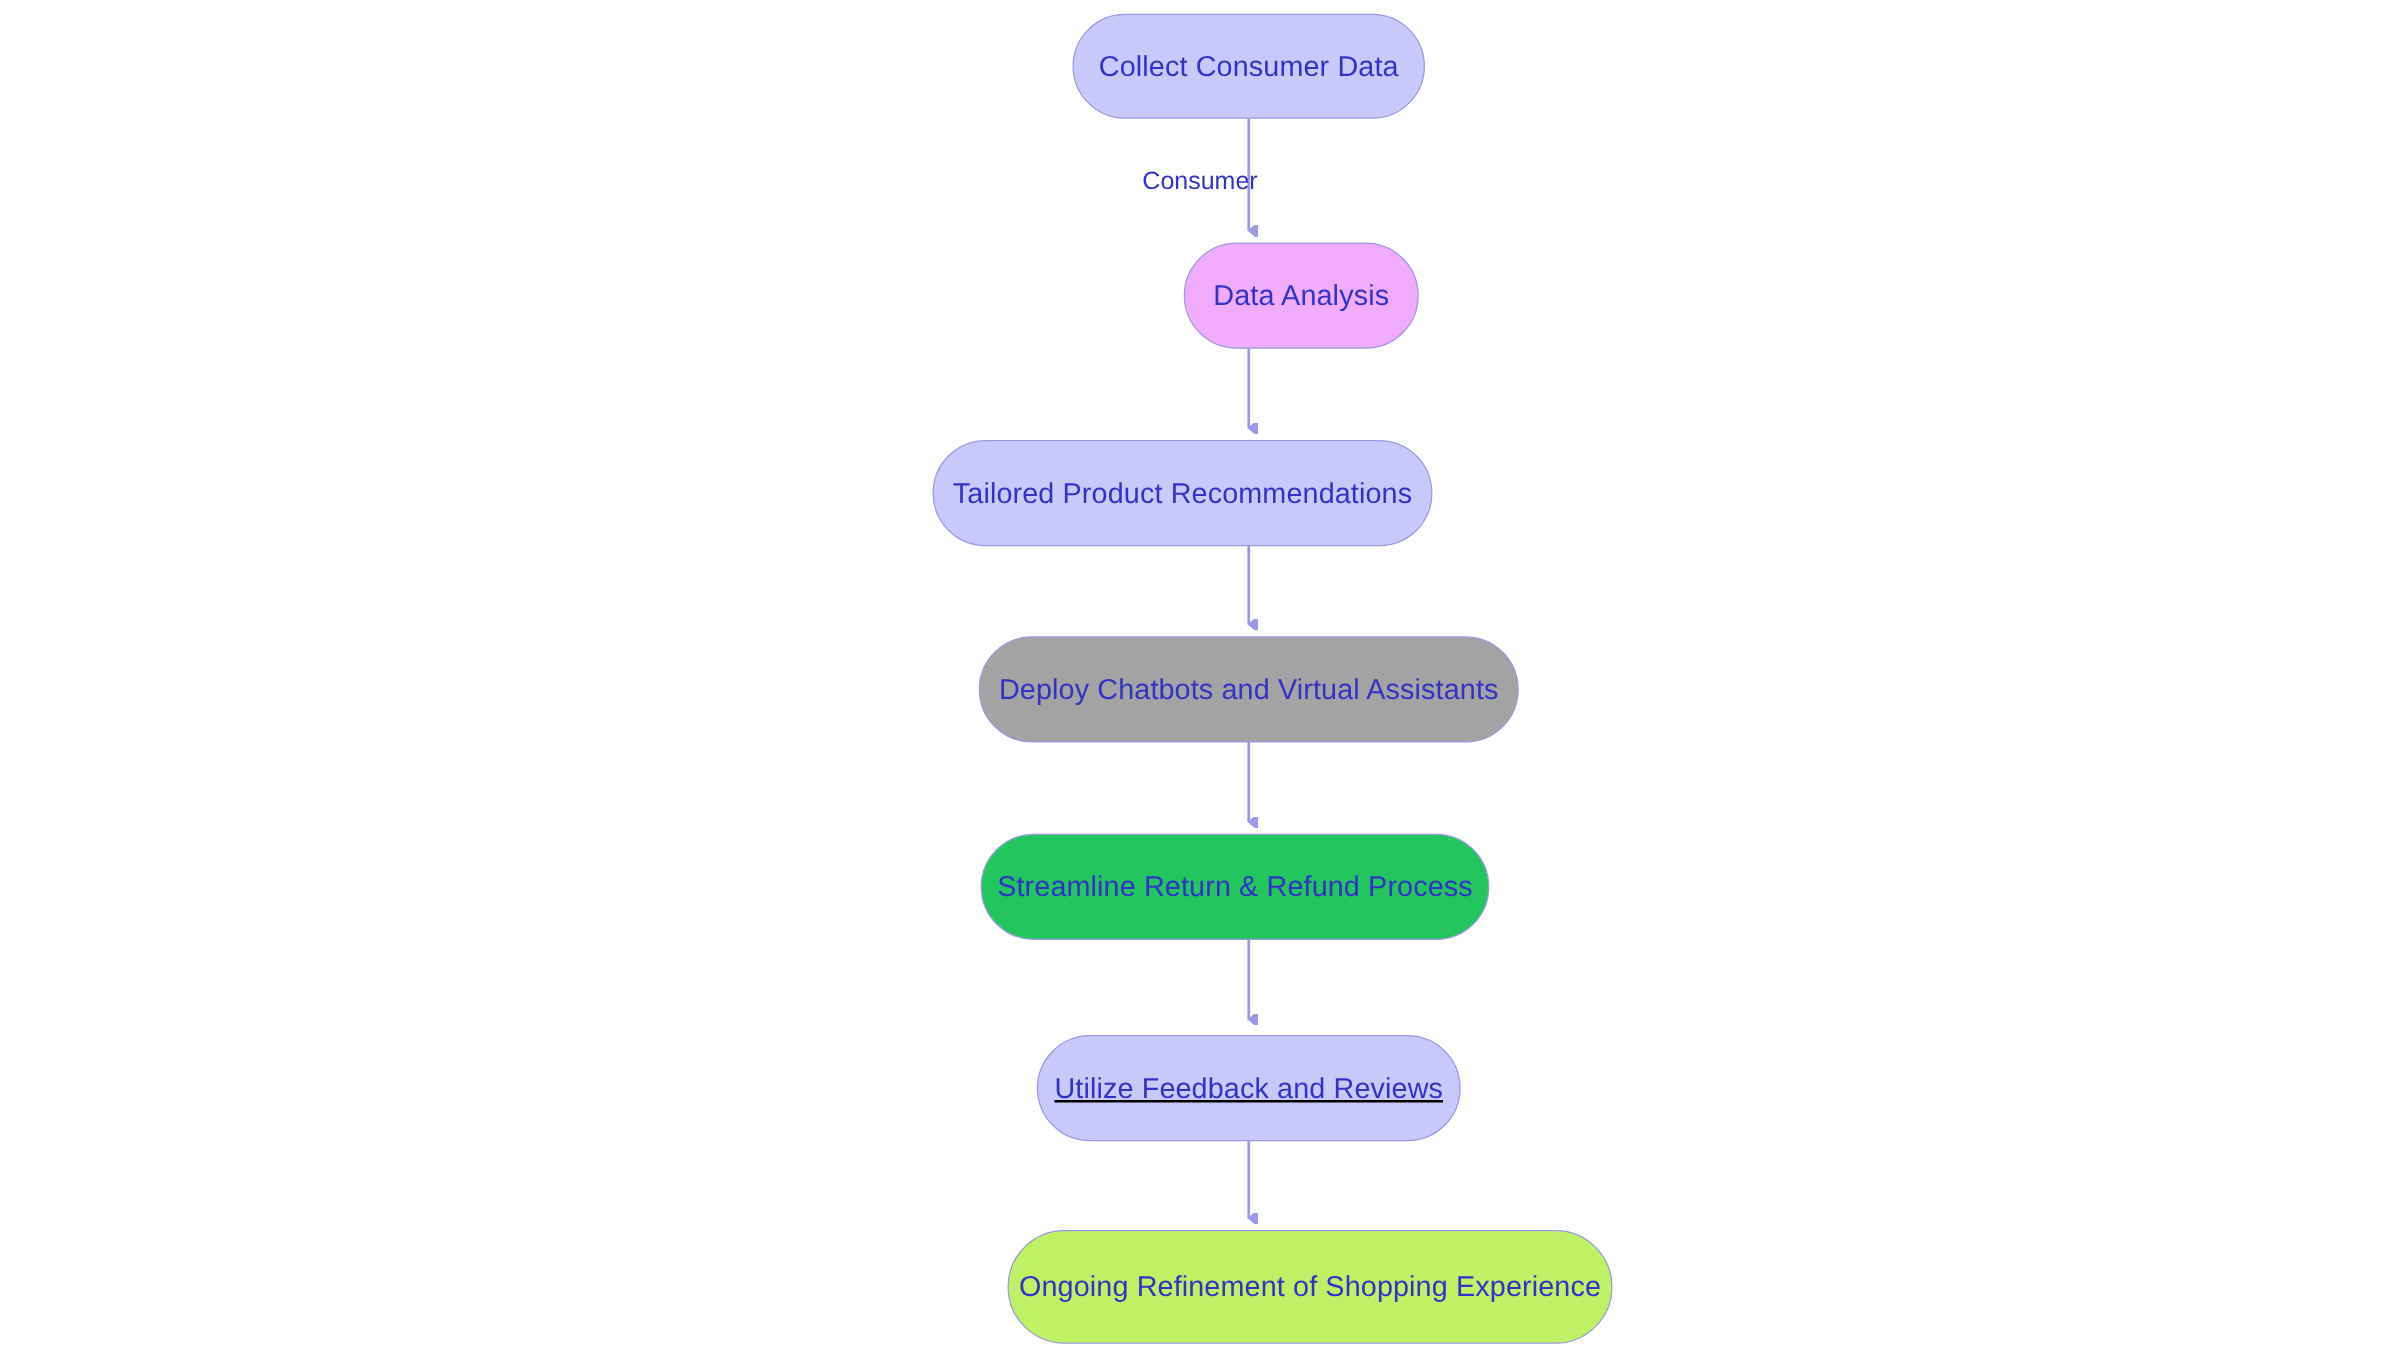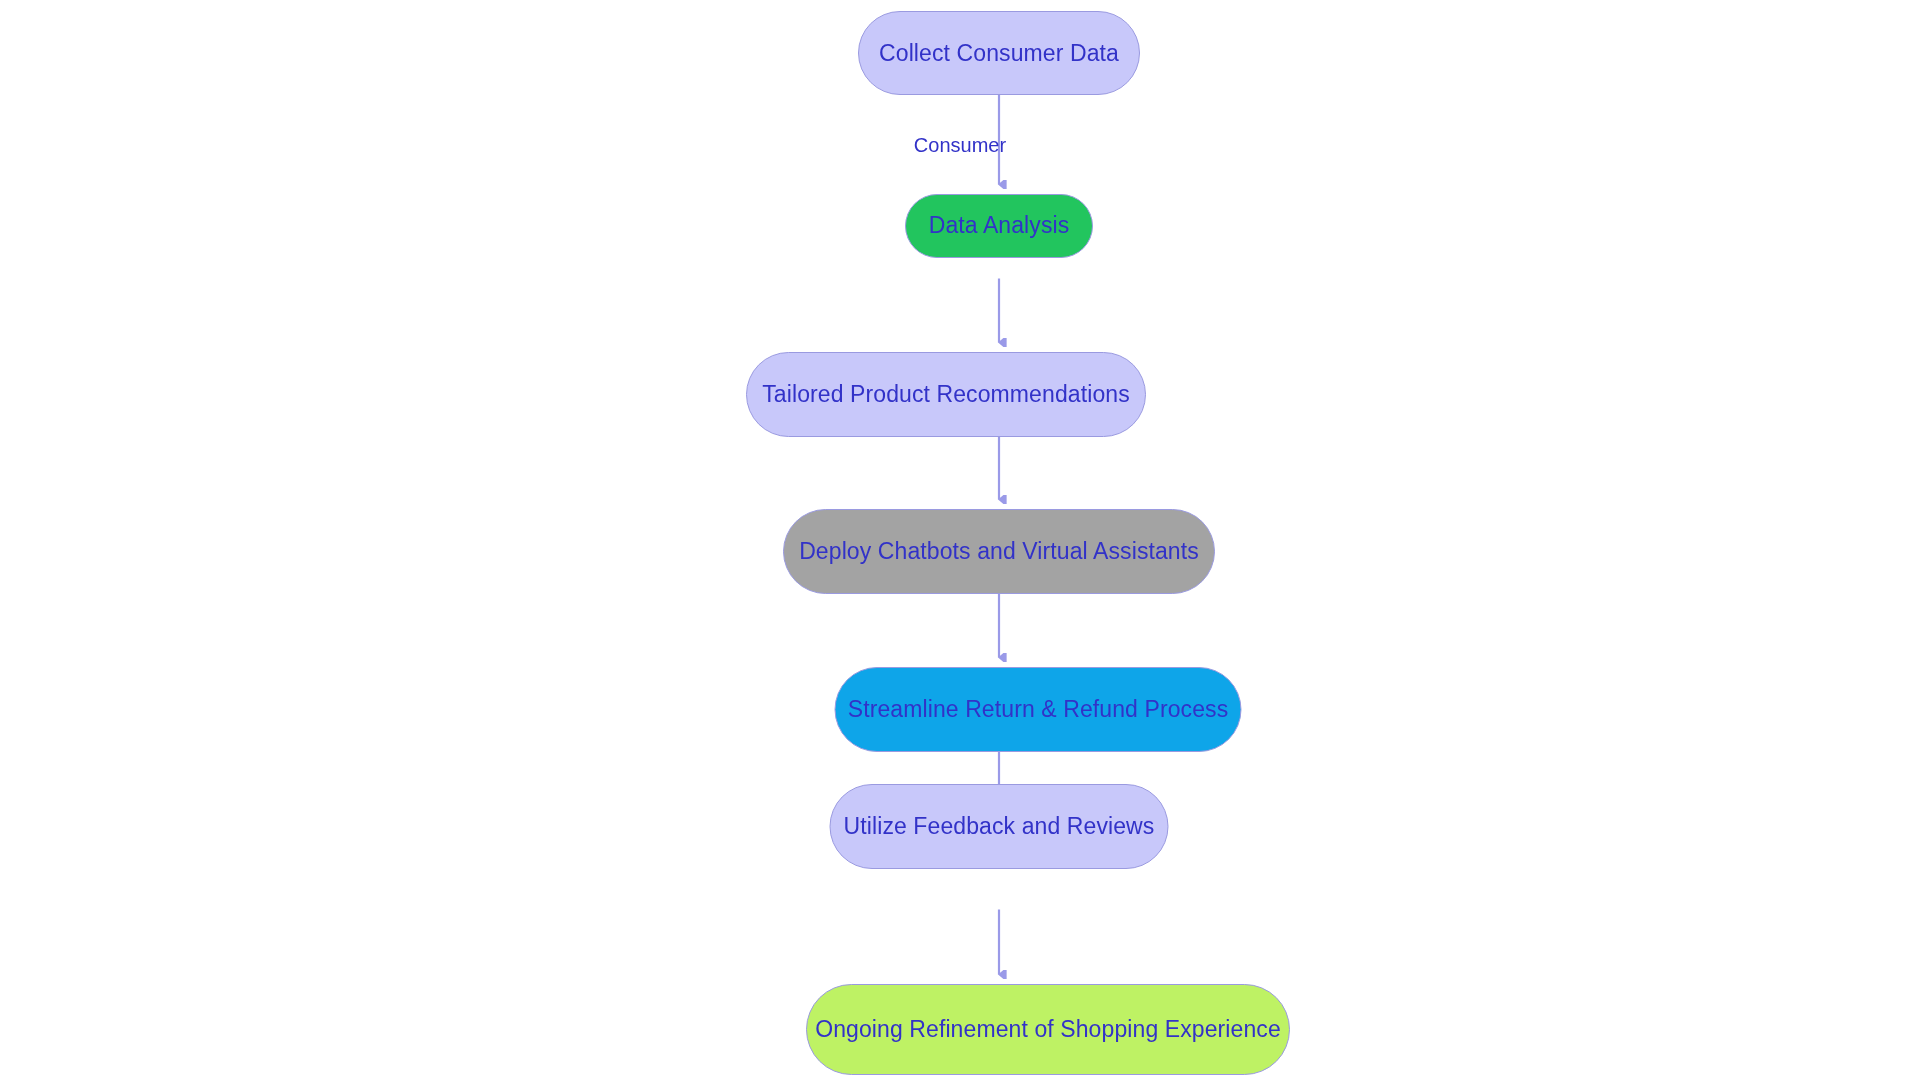--- a/index.html
+++ b/index.html
@@ -83,33 +83,33 @@
         <line x1="959" y1="593.5" x2="959" y2="657.5" stroke="#9a9ae8" stroke-width="2.2" marker-end="url(#arrowhead)"></line>
         <line x1="959" y1="751.5" x2="959" y2="815.5" stroke="#9a9ae8" stroke-width="2.2" marker-end="url(#arrowhead)"></line>
         <line x1="959" y1="909.5" x2="959" y2="974.5" stroke="#9a9ae8" stroke-width="2.2" marker-end="url(#arrowhead)"></line>
       </g>
   </svg>
 
   <div id="node-layer">
       <div class="flow-node" style="left: 959px; top: 11px; width: 282px; height: 84px; background: rgb(200, 200, 250); border-color: rgb(154, 154, 224);">
         <span class="flow-node-label" style="color: rgb(50, 50, 200);">Collect Consumer Data</span>
       </div>
-      <div class="flow-node" style="left: 959px; top: 193.5px; width: 188px; height: 64px; background: #22c55e; border-color: rgb(154, 154, 224);">
+      <div class="flow-node" style="left: 1001px; top: 193.5px; width: 188px; height: 85px; background: #f0abfc; border-color: rgb(154, 154, 224);">
         <span class="flow-node-label" style="color: rgb(50, 50, 200);">Data Analysis</span>
       </div>
       <div class="flow-node" style="left: 906px; top: 351.5px; width: 400px; height: 85px; background: rgb(200, 200, 250); border-color: rgb(154, 154, 224);">
         <span class="flow-node-label" style="color: rgb(50, 50, 200);">Tailored Product Recommendations</span>
       </div>
       <div class="flow-node" style="left: 959px; top: 508.5px; width: 432px; height: 85px; background: #a3a3a3; border-color: rgb(154, 154, 224);">
         <span class="flow-node-label" style="color: rgb(50, 50, 200);">Deploy Chatbots and Virtual Assistants</span>
       </div>
-      <div class="flow-node" style="left: 998px; top: 666.5px; width: 407px; height: 85px; background: #0ea5e9; border-color: rgb(154, 154, 224);">
+      <div class="flow-node" style="left: 948px; top: 666.5px; width: 407px; height: 85px; background: #22c55e; border-color: rgb(154, 154, 224);">
         <span class="flow-node-label" style="color: rgb(50, 50, 200);">Streamline Return &amp; Refund Process</span>
       </div>
-      <div class="flow-node" style="left: 959px; top: 784px; width: 339px; height: 85px; background: rgb(200, 200, 250); border-color: rgb(154, 154, 224);">
+      <div class="flow-node" style="left: 959px; top: 828px; width: 339px; height: 85px; background: rgb(200, 200, 250); border-color: rgb(154, 154, 224); text-decoration: underline;">
         <span class="flow-node-label" style="color: rgb(50, 50, 200);">Utilize Feedback and Reviews</span>
       </div>
       <div class="flow-node" style="left: 1008px; top: 983.5px; width: 484px; height: 91px; background: #bef264; border-color: rgb(154, 154, 224);">
         <span class="flow-node-label" style="color: rgb(50, 50, 200);">Ongoing Refinement of Shopping Experience</span>
       </div>
     </div>
   <div id="edge-label-layer">
       <div class="edge-label" style="color: rgb(50, 50, 200); left: 920px; top: 145px; transform: translate(-50%, -50%);">Consumer</div>
     </div>
 

